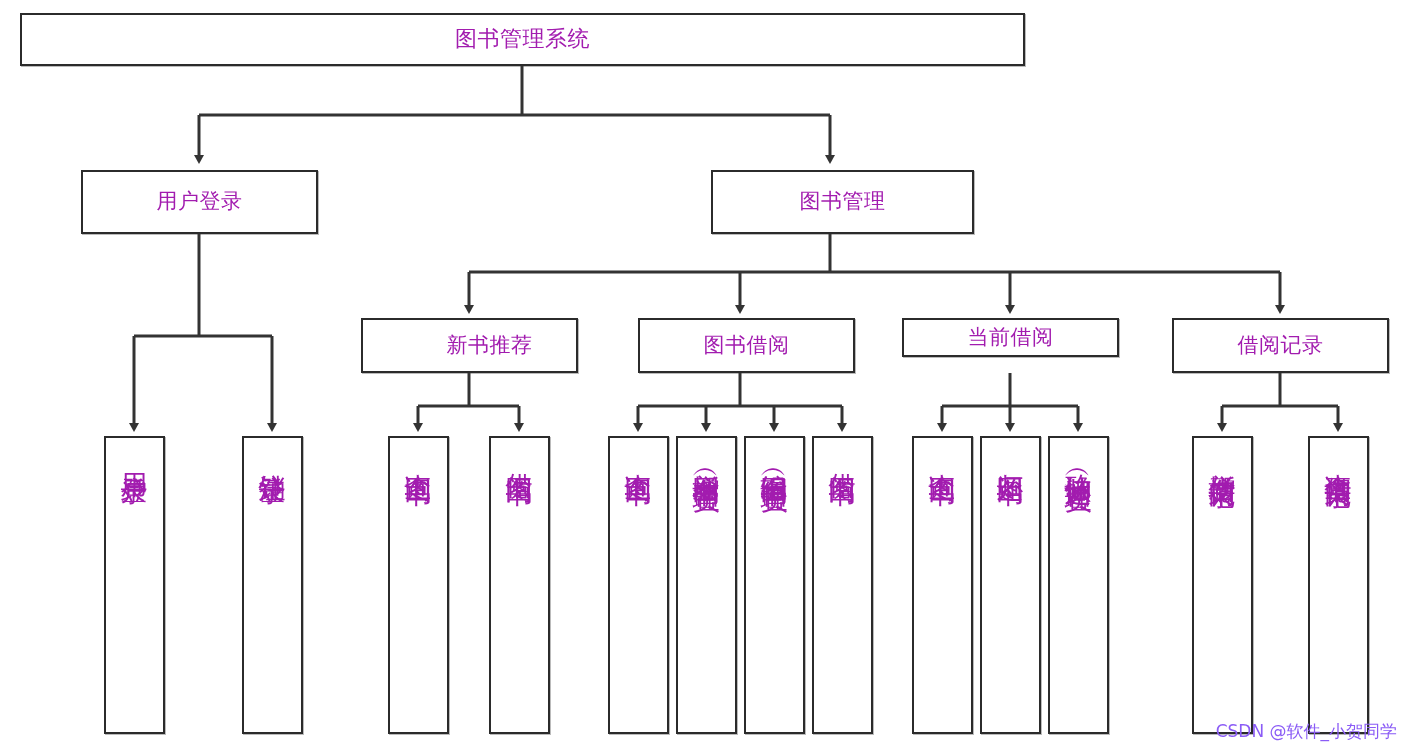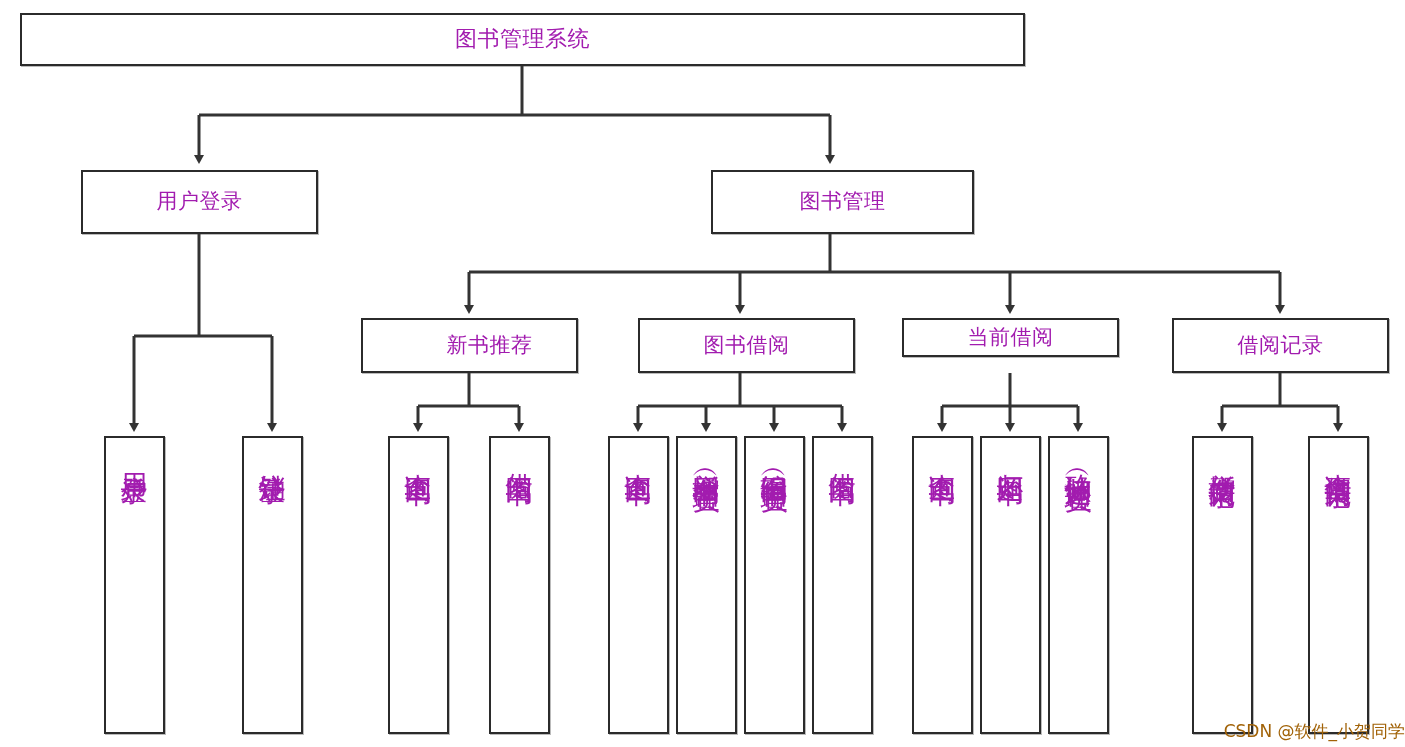--- a/index.html
+++ b/index.html
@@ -58,24 +58,24 @@
   .node.vertical .node-label {
     writing-mode: vertical-rl;
     text-orientation: upright;
     font-size: 27px;
     line-height: 1.08;
     letter-spacing: 2px;
     white-space: nowrap;
   }
   .watermark {
     position: absolute;
-    right: 0;
+    right: 8px;
     bottom: 4px;
     font-size: 17px;
-    color: #a16207;
+    color: #8b5cf6;
     white-space: nowrap;
     user-select: none;
   }
 </style>
 </head>
 <body>
 
 <div id="diagram-root">
 
   <svg id="edge-layer" viewBox="0 0 1405 747" width="1405" height="747">

